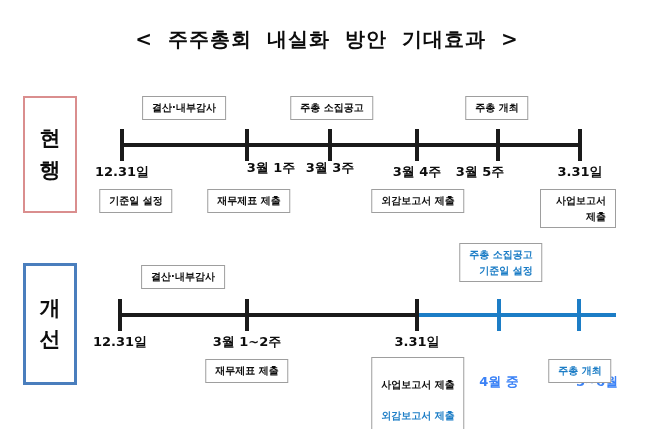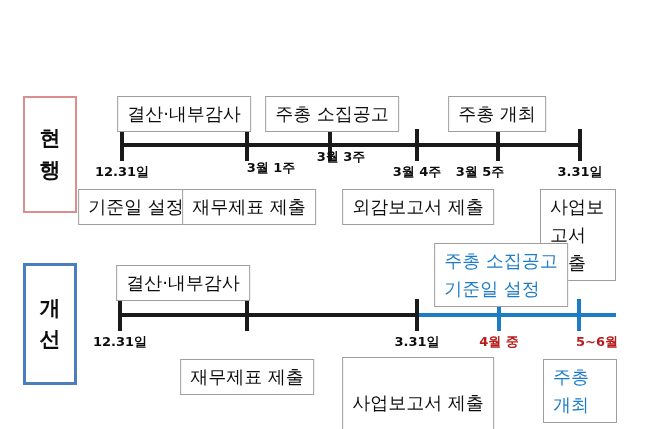--- a/index.html
+++ b/index.html
@@ -22,52 +22,53 @@
   .frame.cur { top:96px;  height:117px; border:2px solid #da8e8e; }
   .frame.imp { top:263px; height:122px; border:3px solid #4a7ebd; }
   .tl-line { position:absolute; height:4px; background:#1a1a1a; }
   .tl-line.blue { background:#1c7dc6; }
   .tick { position:absolute; width:4px; height:32px; background:#1a1a1a; }
   .tick.blue { background:#1c7dc6; }
   .tick-date {
     position:absolute; transform:translateX(-50%); white-space:nowrap;
     font-size:13px; font-weight:bold; color:#0d0d0d;
   }
-  .tick-date.blue { color:#b91c1c; }
+  .tick-date.blue { color:#3b82f6;margin-top:40px; }
   .evbox {
     position:absolute; transform:translateX(-50%); background:#fff;
-    border:1px solid #9e9e9e; padding:3px 9px; text-align:left;
-    font-size:18px; font-weight:normal; line-height:1.55; white-space:pre-line; color:#0d0d0d;
+    border:1px solid #9e9e9e; padding:3px 9px; text-align:right;
+    font-size:10px; font-weight:bold; line-height:1.55; white-space:pre-line; color:#0d0d0d;
   }
   .evbox.blue { color:#1c7dc6; }
   .evbox .blue-line { color:#1c7dc6; display:block; }
   .evbox .black-line { color:#0d0d0d; display:block; }
 </style>
 </head>
 <body>
 
 <div class="canvas">
 
+  <div class="title">&lt; 주주총회 내실화 방안 기대효과 &gt;</div>
 
   <div class="frame cur">
     <span>현
 행</span>
   </div>
 
   <div class="tl-line" style="left:120px;top:143px;width:462px;"></div>
   <div class="tick" style="left:120px;top:129px;"></div>
   <div class="tick" style="left:245px;top:129px;"></div>
   <div class="tick" style="left:328px;top:129px;"></div>
   <div class="tick" style="left:415px;top:129px;"></div>
   <div class="tick" style="left:496px;top:129px;"></div>
   <div class="tick" style="left:578px;top:129px;"></div>
 
   <div class="tick-date" style="left:122px;top:163px;">12.31일</div>
   <div class="tick-date" style="left:247px;top:159px;margin-left:24px;">3월 1주</div>
-  <div class="tick-date" style="left:330px;top:148px;margin-left:11px;">3월 3주</div>
+  <div class="tick-date" style="left:330px;top:159px;">3월 3주</div>
   <div class="tick-date" style="left:417px;top:163px;">3월 4주</div>
   <div class="tick-date" style="left:480px;top:163px;">3월 5주</div>
   <div class="tick-date" style="left:580px;top:163px;">3.31일</div>
 
   <div class="evbox" style="left:184px;top:96px;">결산·내부감사</div>
   <div class="evbox" style="left:332px;top:96px;">주총 소집공고</div>
   <div class="evbox" style="left:497px;top:96px;">주총 개최</div>
 
   <div class="evbox" style="left:136px;top:189px;">기준일 설정</div>
   <div class="evbox" style="left:249px;top:189px;">재무제표 제출</div>
@@ -81,20 +82,21 @@
 
   <div class="tl-line" style="left:118px;top:313px;width:301px;"></div>
   <div class="tl-line blue" style="left:419px;top:313px;width:197px;"></div>
   <div class="tick" style="left:118px;top:299px;"></div>
   <div class="tick" style="left:245px;top:299px;"></div>
   <div class="tick" style="left:415px;top:299px;"></div>
   <div class="tick blue" style="left:497px;top:299px;"></div>
   <div class="tick blue" style="left:577px;top:299px;"></div>
 
   <div class="tick-date" style="left:120px;top:333px;">12.31일</div>
+  <div class="tick-date" style="left:247px;top:333px;">3월 1~2주</div>
   <div class="tick-date" style="left:417px;top:333px;">3.31일</div>
   <div class="tick-date blue" style="left:499px;top:333px;">4월 중</div>
   <div class="tick-date blue" style="left:597px;top:333px;">5~6월</div>
 
   <div class="evbox" style="left:183px;top:265px;">결산·내부감사</div>
   <div class="evbox blue" style="left:501px;top:243px;">주총 소집공고
 기준일 설정</div>
 
   <div class="evbox" style="left:247px;top:359px;">재무제표 제출</div>
   <div class="evbox" style="left:418px;top:357px;">

